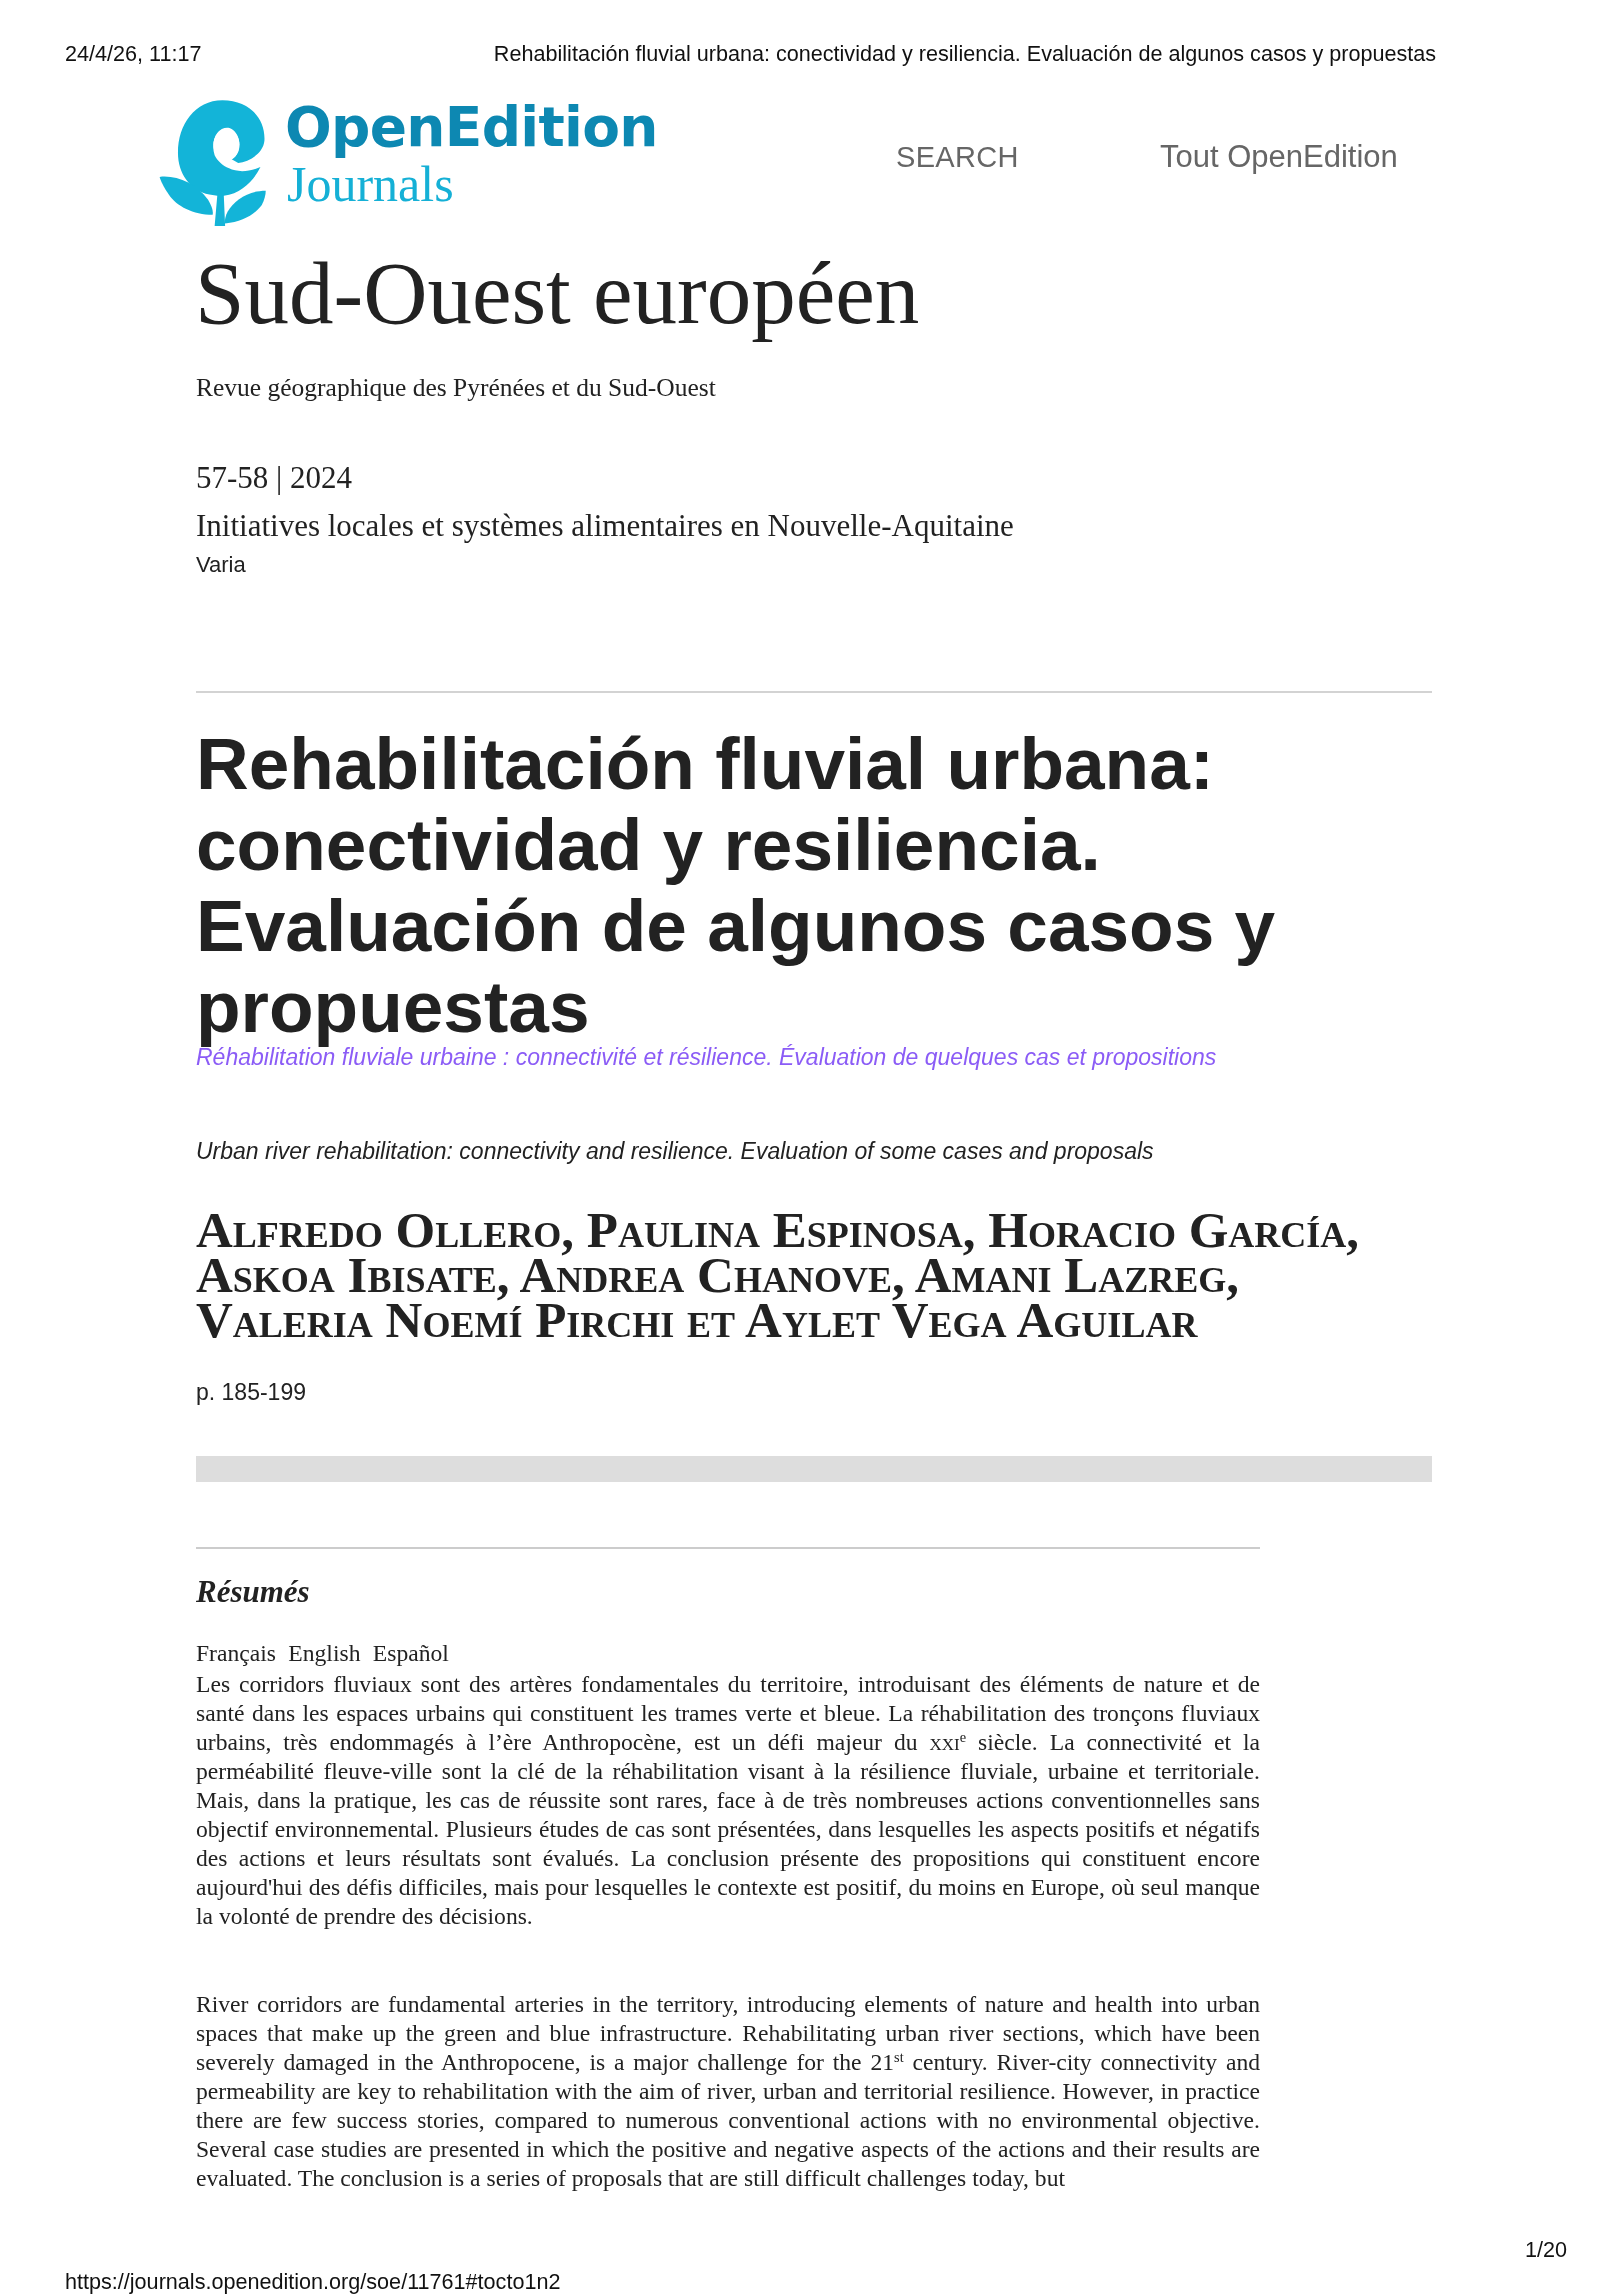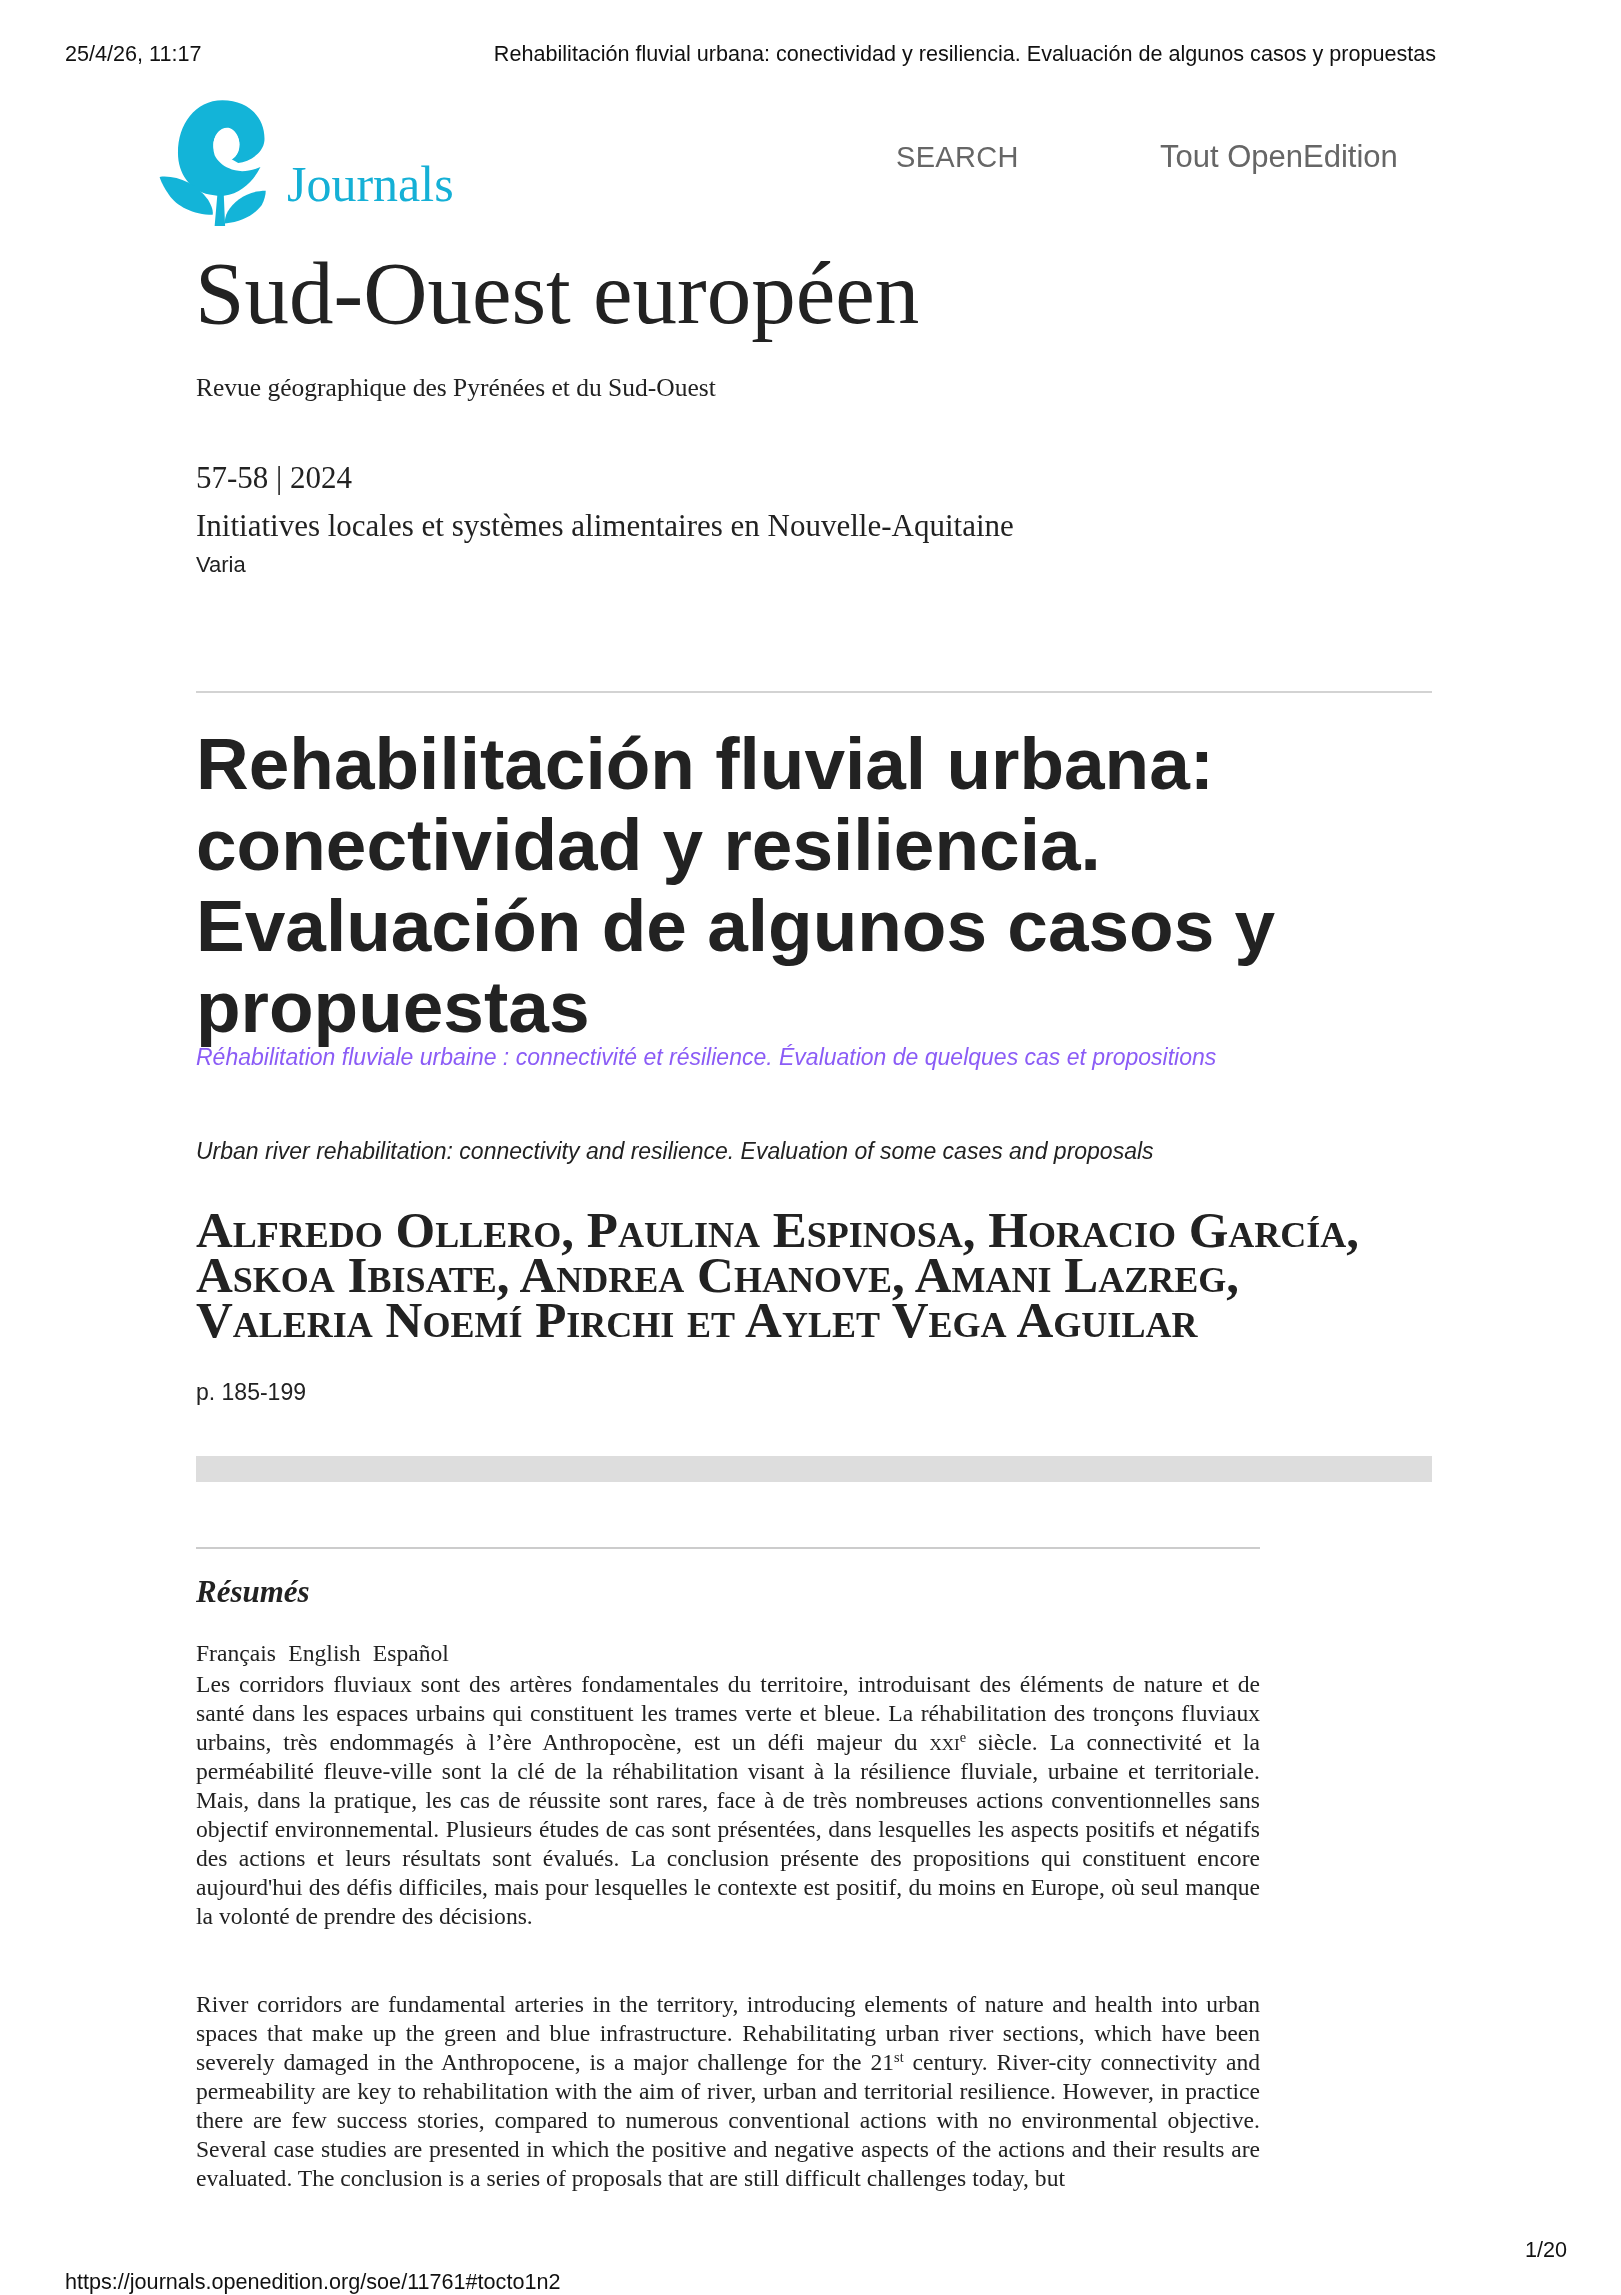--- a/index.html
+++ b/index.html
@@ -46,36 +46,37 @@
   .abstract-en { top: 1990px; }
   .abstract sup { font-size: 14.4px; line-height: 0; vertical-align: 8.5px; }
   .sc { font-variant: small-caps; }
 
   .footer-url { left: 65px; top: 2237px; font-size: 21.6px; color: #111; margin-top: 32px; }
   .footer-page { left: 1525px; top: 2237px; font-size: 21.6px; color: #111; }
 </style>
 </head>
 <body>
 
-<div class="abs sans print-date">25/4/26, 11:17</div>
+<div class="abs sans print-date">24/4/26, 11:17</div>
 <div class="abs sans print-title">Rehabilitación fluvial urbana: conectividad y resiliencia. Evaluación de algunos casos y propuestas</div>
 
 <div class="abs logo">
   <svg class="logo-svg" viewBox="0 0 200 200">
     <g fill="#13b4d8">
 
       <path d="M100 8 C 58 8 32 45 32 88 C 32 120 50 145 80 152 L 92 154 L 88 200 L 104 200 L 102 154 C 130 150 148 130 158 110 C 140 118 122 118 110 112 C 100 108 92 100 88 92 C 84 80 86 66 92 58 C 98 50 108 48 114 52 C 124 58 128 72 124 86 C 122 92 118 96 114 98 L 124 104 C 140 102 162 90 164 70 C 166 35 140 8 100 8 Z"></path>
 
       <path d="M4 125 C 30 122 60 135 78 160 C 84 170 86 178 85 183 C 55 183 30 170 18 152 C 10 140 6 132 4 125 Z"></path>
 
       <path d="M166 146 C 140 146 118 160 108 178 C 104 186 103 192 104 196 C 130 194 150 182 160 168 C 164 160 166 152 166 146 Z"></path>
     </g>
 
     <ellipse cx="106" cy="76" rx="20" ry="24" fill="#ffffff"></ellipse>
   </svg>
+  <div class="logo-open">OpenEdition</div>
   <div class="logo-journals">Journals</div>
 </div>
 
 <div class="abs sans nav-search">SEARCH</div>
 <div class="abs sans nav-tout">Tout OpenEdition</div>
 
 <div class="abs serif journal-title">Sud-Ouest européen</div>
 <div class="abs serif journal-sub">Revue géographique des Pyrénées et du Sud-Ouest</div>
 <div class="abs serif issue-num">57-58 | 2024</div>
 <div class="abs serif issue-title">Initiatives locales et systèmes alimentaires en Nouvelle-Aquitaine</div>

